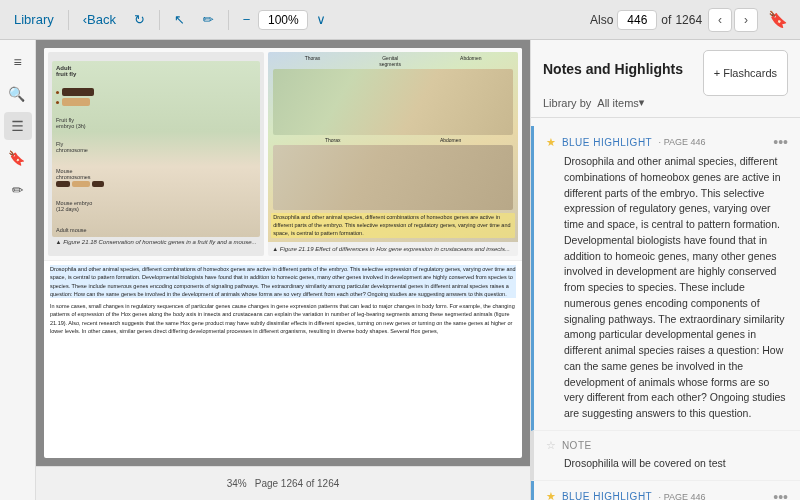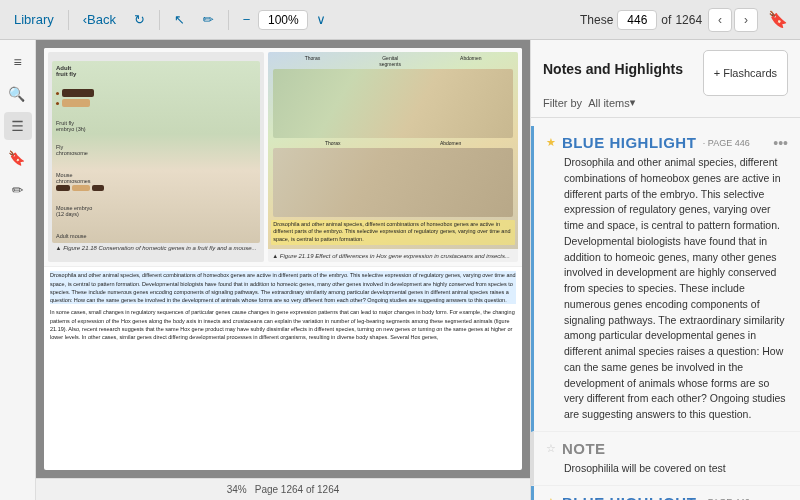--- a/index.html
+++ b/index.html
@@ -238,21 +238,21 @@
     }
     .doc-text-para {
       margin-bottom: 4px;
       font-size: 5.5px;
       line-height: 1.5;
     }
     .doc-text-para.highlighted {
       background: rgba(173, 216, 255, 0.4);
     }
     .bottom-bar {
-      height: 22px;
+      height: 34px;
       background: #f0f0f0;
       border-top: 1px solid #ddd;
       display: flex;
       align-items: center;
       justify-content: center;
       font-size: 10px;
       color: #555;
       gap: 8px;
     }
 
@@ -322,22 +322,22 @@
       position: relative;
     }
     .note-item-header {
       display: flex;
       align-items: center;
       gap: 6px;
       margin-bottom: 4px;
     }
     .star-icon { color: #f0c040; font-size: 11px; }
     .note-type-badge {
-      font-size: 15px;
-      font-weight: 700;
+      font-size: 10px;
+      font-weight: 400;
       letter-spacing: 0.5px;
       color: #3a7abf;
     }
     .note-page-badge { font-size: 9px; color: #888; }
     .note-menu { margin-left: auto; color: #999; font-size: 14px; cursor: pointer; }
     .note-body {
       font-size: 10.5px;
       line-height: 1.5;
       color: #333;
       padding-left: 18px;
@@ -386,21 +386,21 @@
     <button class="toolbar-btn">
       <span>−</span>
     </button>
     <div class="zoom-value">100%</div>
     <button class="toolbar-btn">
       <span>∨</span>
     </button>
   </div>
   <div style="flex:1"></div>
   <div class="page-control">
-    <span>These</span>
+    <span>Also</span>
     <input class="page-input" type="text" value="446" style="">
     <span>of</span>
     <span>1264</span>
   </div>
   <div class="toolbar-nav">
     <div class="nav-arrow">‹</div>
     <div class="nav-arrow">›</div>
   </div>
   <button class="bookmark-btn">
     <span>🔖</span>
@@ -485,21 +485,21 @@
 
   <div class="notes-panel">
     <div class="notes-header">
       <div style="display:flex;align-items:center;justify-content:space-between;">
         <div class="notes-title">Notes and Highlights</div>
         <div class="notes-actions" style="margin-bottom:0;">
           <button class="action-btn">+ Flashcards</button>
         </div>
       </div>
       <div class="filter-row">
-        <span>Filter by</span>
+        <span>Library by</span>
         <button class="filter-select">
           <span>All items</span>
           <span>▾</span>
         </button>
       </div>
     </div>
 
     <div class="notes-list">
 
       <div class="note-item blue-highlight">

